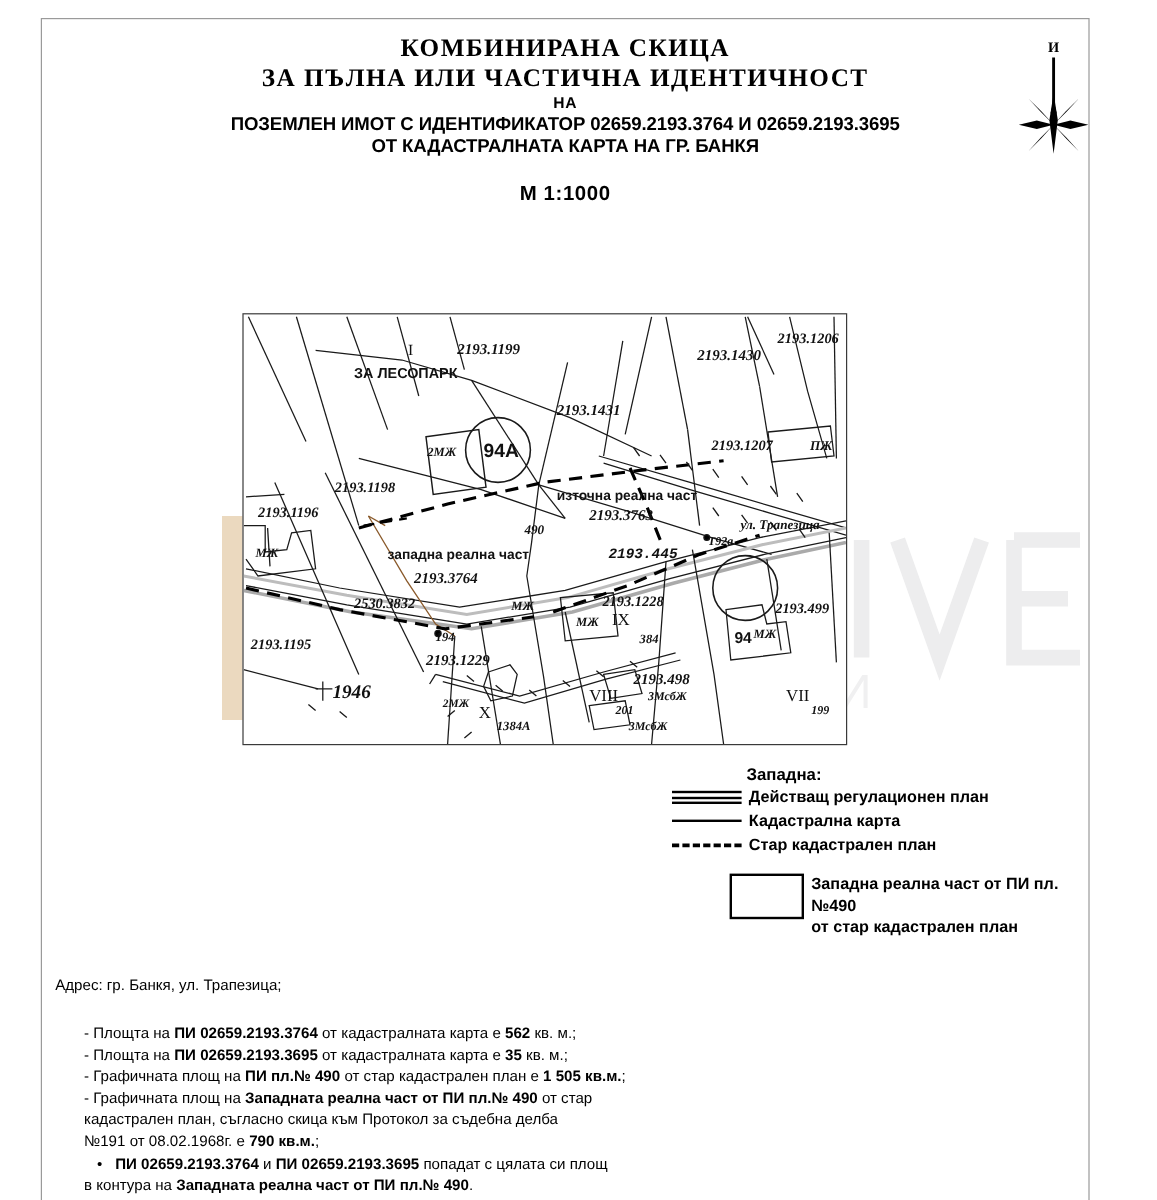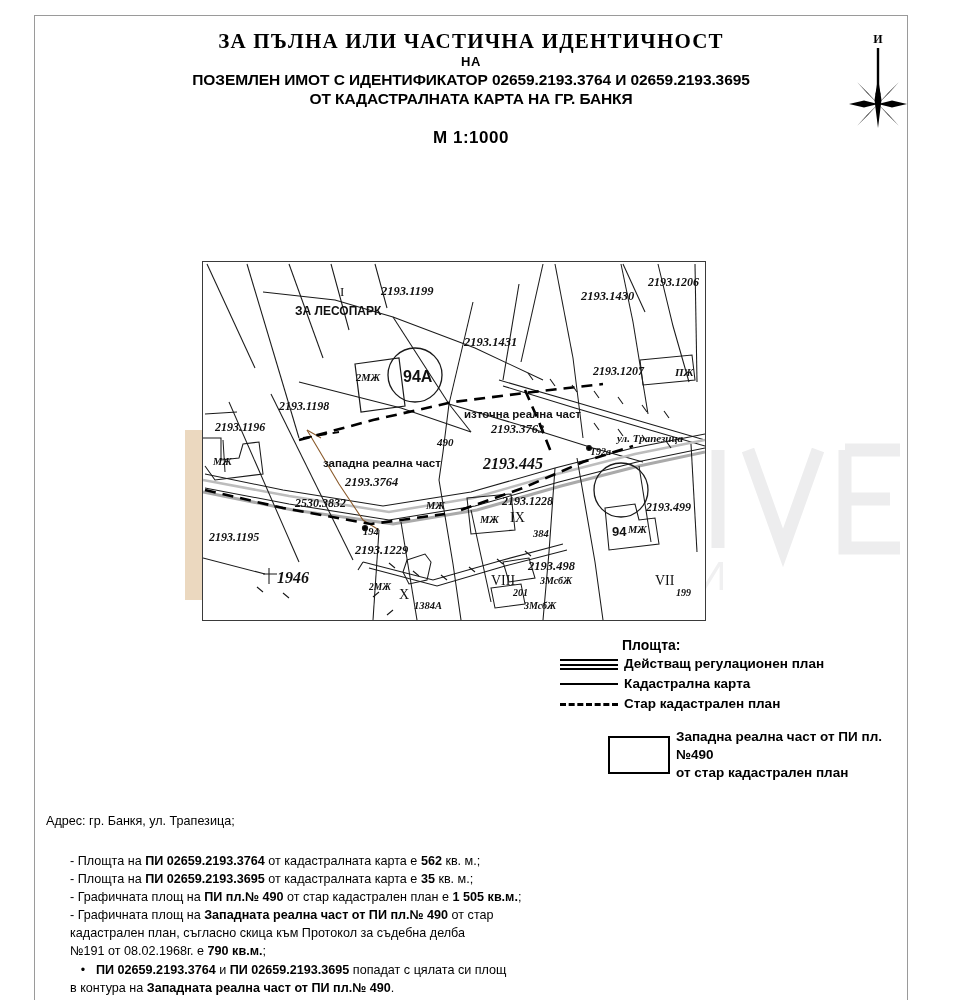--- a/index.html
+++ b/index.html
@@ -61,21 +61,21 @@
   .legend-sym{width:58px;height:18px;margin-right:6px;position:relative;flex:none;}
   .legend-text{font-size:13.5px;font-weight:bold;line-height:18px;}
   .sym-triple::before,.sym-triple::after,.sym-triple>i{
     content:"";position:absolute;left:0;width:58px;height:2.4px;background:#000;
   }
   .sym-triple::before{top:4px;}
   .sym-triple>i{top:8.5px;display:block;}
   .sym-triple::after{top:13px;}
   .sym-single{border-top:2.6px solid #000;position:absolute;left:0;top:8px;width:58px;}
   .sym-dashed{position:absolute;left:0;top:8px;width:58px;border-top:3px dashed #000;}
-  .legend-box-row{display:flex;align-items:center;margin-top:14px;padding-left:48px;}
+  .legend-box-row{display:flex;align-items:flex-start;margin-top:14px;padding-left:48px;}
   .legend-box{width:58px;height:34px;border:2px solid #000;margin-right:6px;flex:none;background:#fff;}
   .legend-box-text{font-size:13.5px;font-weight:bold;line-height:18px;}
 
   
   #notes{position:absolute;left:46px;top:812px;width:560px;font-size:12.6px;line-height:18px;}
   #address{margin-bottom:22px;}
   .note-line{white-space:normal;margin-left:24px;}
   .b{font-weight:bold;}
   #bullet-para{margin-top:1px;}
   .bullet-mark{display:inline-block;width:26px;text-align:center;}
@@ -99,20 +99,21 @@
     <path d="M748 450 L783 548 L818 450"></path>
     <path d="M845 450 L900 450 M845 450 L845 548 L900 548 M845 499 L890 499"></path>
   </g>
 
   <text x="482" y="590" fill="#f0f0f1" font-size="40" letter-spacing="5" text-anchor="middle" font-family="Liberation Sans, sans-serif">НЕДВИЖИМИ ИМОТИ</text>
 </svg>
 
 <div id="page-frame"></div>
 
 <div id="title-block">
+  <div id="title-line-1" class="t-serif">КОМБИНИРАНА СКИЦА</div>
   <div id="title-line-2" class="t-serif">ЗА ПЪЛНА ИЛИ ЧАСТИЧНА ИДЕНТИЧНОСТ</div>
   <div id="title-na">НА</div>
   <div id="title-line-3">ПОЗЕМЛЕН ИМОТ С ИДЕНТИФИКАТОР 02659.2193.3764 И 02659.2193.3695</div>
   <div id="title-line-4">ОТ КАДАСТРАЛНАТА КАРТА НА ГР. БАНКЯ</div>
   <div id="scale-line">М 1:1000</div>
 </div>
 
 <div id="compass">
   <div class="n-letter">И</div>
   <svg width="66" height="100" viewBox="0 0 66 100">
@@ -241,21 +242,21 @@
       <div class="mlabel up" style="left: 200px; top: 106px; font-size: 16px;">94А</div>
       <div class="mlabel " style="left: 153px; top: 110px; font-size: 10.5px;">2МЖ</div>
       <div class="mlabel " style="left: 76px; top: 137px; font-size: 12px;">2193.1198</div>
       <div class="mlabel " style="left: 12px; top: 158px; font-size: 12px;">2193.1196</div>
       <div class="mlabel up" style="left: 261px; top: 146px; font-size: 11.5px;">източна реална част</div>
       <div class="mlabel " style="left: 288px; top: 160px; font-size: 12.5px;">2193.3763</div>
       <div class="mlabel " style="left: 414px; top: 170px; font-size: 11px;">ул. Трапезица</div>
       <div class="mlabel " style="left: 234px; top: 174px; font-size: 11px;">490</div>
       <div class="mlabel " style="left: 387px; top: 184px; font-size: 10px;">Т92а</div>
       <div class="mlabel up" style="left: 120px; top: 195px; font-size: 11.5px;">западна реална част</div>
-      <div class="mlabel " style="left: 280px; top: 193px; font-size: 16px;">2193.445</div>
+      <div class="mlabel " style="left: 304px; top: 193px; font-size: 12px; font-family: Liberation Mono, monospace;">2193.445</div>
       <div class="mlabel " style="left: 142px; top: 213px; font-size: 12.5px;">2193.3764</div>
       <div class="mlabel " style="left: 10px; top: 194px; font-size: 10.5px;">МЖ</div>
       <div class="mlabel up" style="left: 409px; top: 222px; font-size: 13px; margin-top: 40px;">94</div>
       <div class="mlabel " style="left: 299px; top: 232px; font-size: 12px;">2193.1228</div>
       <div class="mlabel " style="left: 443px; top: 238px; font-size: 12px;">2193.499</div>
       <div class="mlabel " style="left: 92px; top: 234px; font-size: 12px;">2530.3832</div>
       <div class="mlabel " style="left: 223px; top: 238px; font-size: 10.5px;">МЖ</div>
       <div class="mlabel " style="left: 277px; top: 252px; font-size: 10.5px;">МЖ</div>
       <div class="mlabel roman" style="left: 307px; top: 248px; font-size: 14px;">IX</div>
       <div class="mlabel " style="left: 425px; top: 262px; font-size: 10.5px;">МЖ</div>
@@ -271,21 +272,21 @@
       <div class="mlabel " style="left: 337px; top: 313px; font-size: 10px;">3МсбЖ</div>
       <div class="mlabel " style="left: 321px; top: 338px; font-size: 10px;">3МсбЖ</div>
       <div class="mlabel roman" style="left: 196px; top: 325px; font-size: 14px;">X</div>
       <div class="mlabel " style="left: 211px; top: 338px; font-size: 10.5px;">1384А</div>
       <div class="mlabel roman" style="left: 452px; top: 311px; font-size: 14px;">VII</div>
       <div class="mlabel " style="left: 473px; top: 325px; font-size: 10px;">199</div>
     </div>
 </div>
 
 <div id="legend">
-  <div class="legend-title">Площта:</div>
+  <div class="legend-title">Западна:</div>
 
   <div class="legend-row">
     <span class="legend-sym sym-triple">
         <i></i>
       </span>
     <span class="legend-text">Действащ регулационен план</span>
   </div>
 
   <div class="legend-row">
     <span class="legend-sym">

